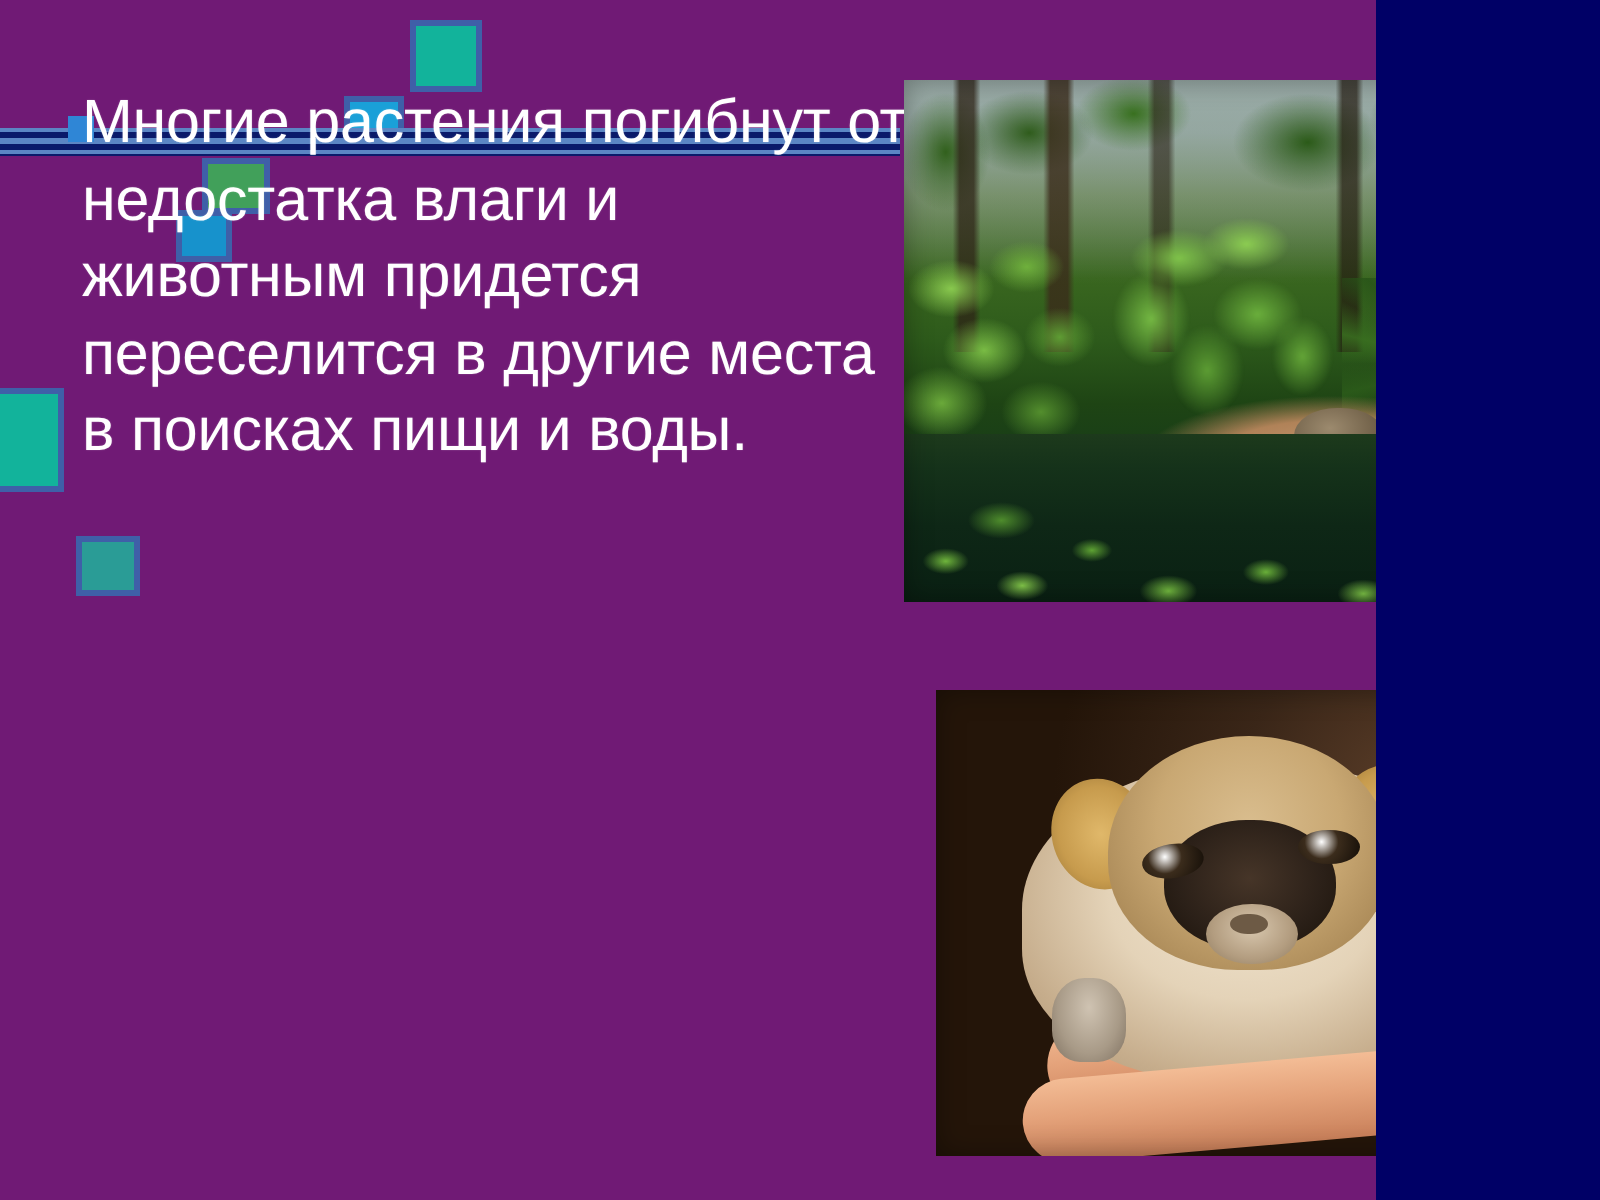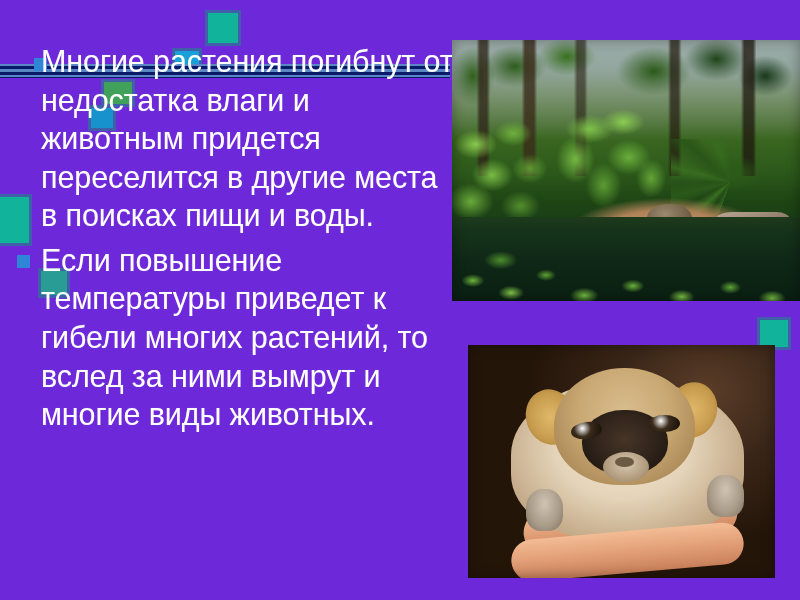--- a/index.html
+++ b/index.html
@@ -7,23 +7,23 @@
   html, body {
     width: 800px;
     height: 600px;
     overflow: hidden;
     background: #000066;
     font-family: "Liberation Sans", sans-serif;
   }
 
   #slide {
     position: relative;
-    width: 800px;
+    width: 688px;
     height: 600px;
-    background: #6d28d9;
+    background: #701a75;
     overflow: hidden;
   }
 
   
   .deco {
     position: absolute;
     border: 3px solid #3f5fa8;
   }
   .deco.noborder { border: none; }
 
@@ -278,24 +278,20 @@
 
   <div class="deco noborder" style="left:34px; top:58px; width:13px; height:13px; background:#2f86d6;"></div>
 
   <div class="body-text">
 
     <div class="bullet-row">
       <span class="bullet-marker" style="opacity:0;"></span>
       <span class="bullet-text">Многие растения погибнут от недостатка влаги и животным придется переселится в другие места в поисках пищи и воды.</span>
     </div>
 
-    <div class="bullet-row">
-      <span class="bullet-marker"></span>
-      <span class="bullet-text">Если повышение температуры приведет к гибели многих растений, то вслед за ними вымрут и многие виды животных.</span>
-    </div>
 
   </div>
 
   <div class="photo" id="photo-jungle">
     <div class="jungle-sky"></div>
     <div class="jungle-canopy"></div>
     <div class="jungle-trunks"></div>
     <div class="jungle-leftbush"></div>
     <div class="jungle-bananaplant"></div>
     <div class="jungle-palm-right"></div>

